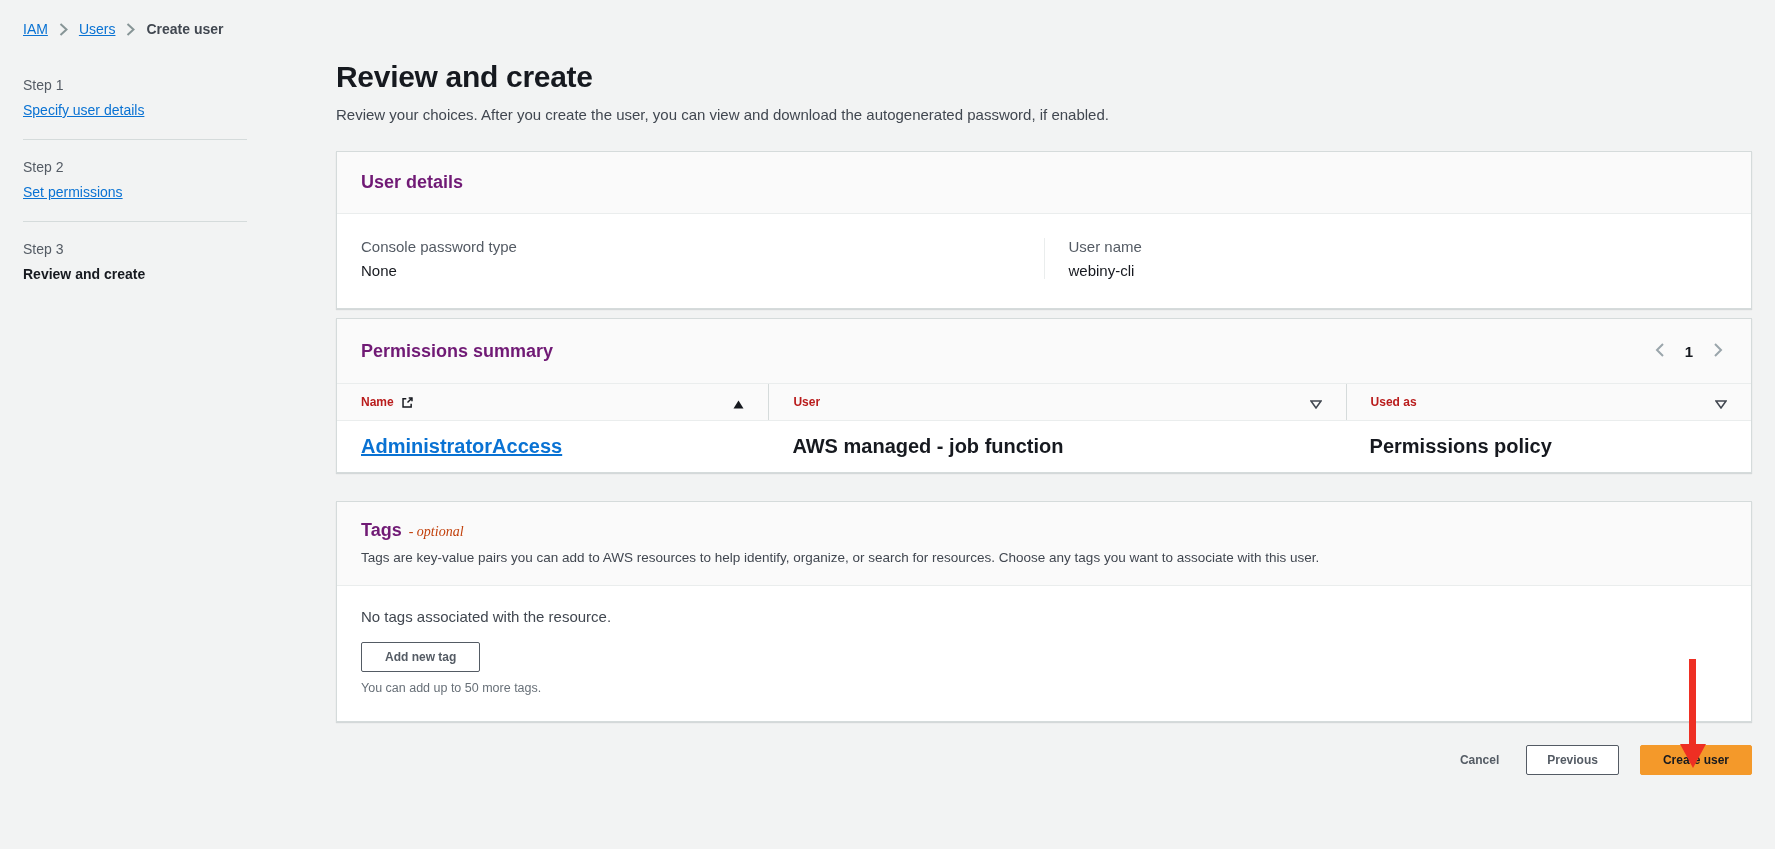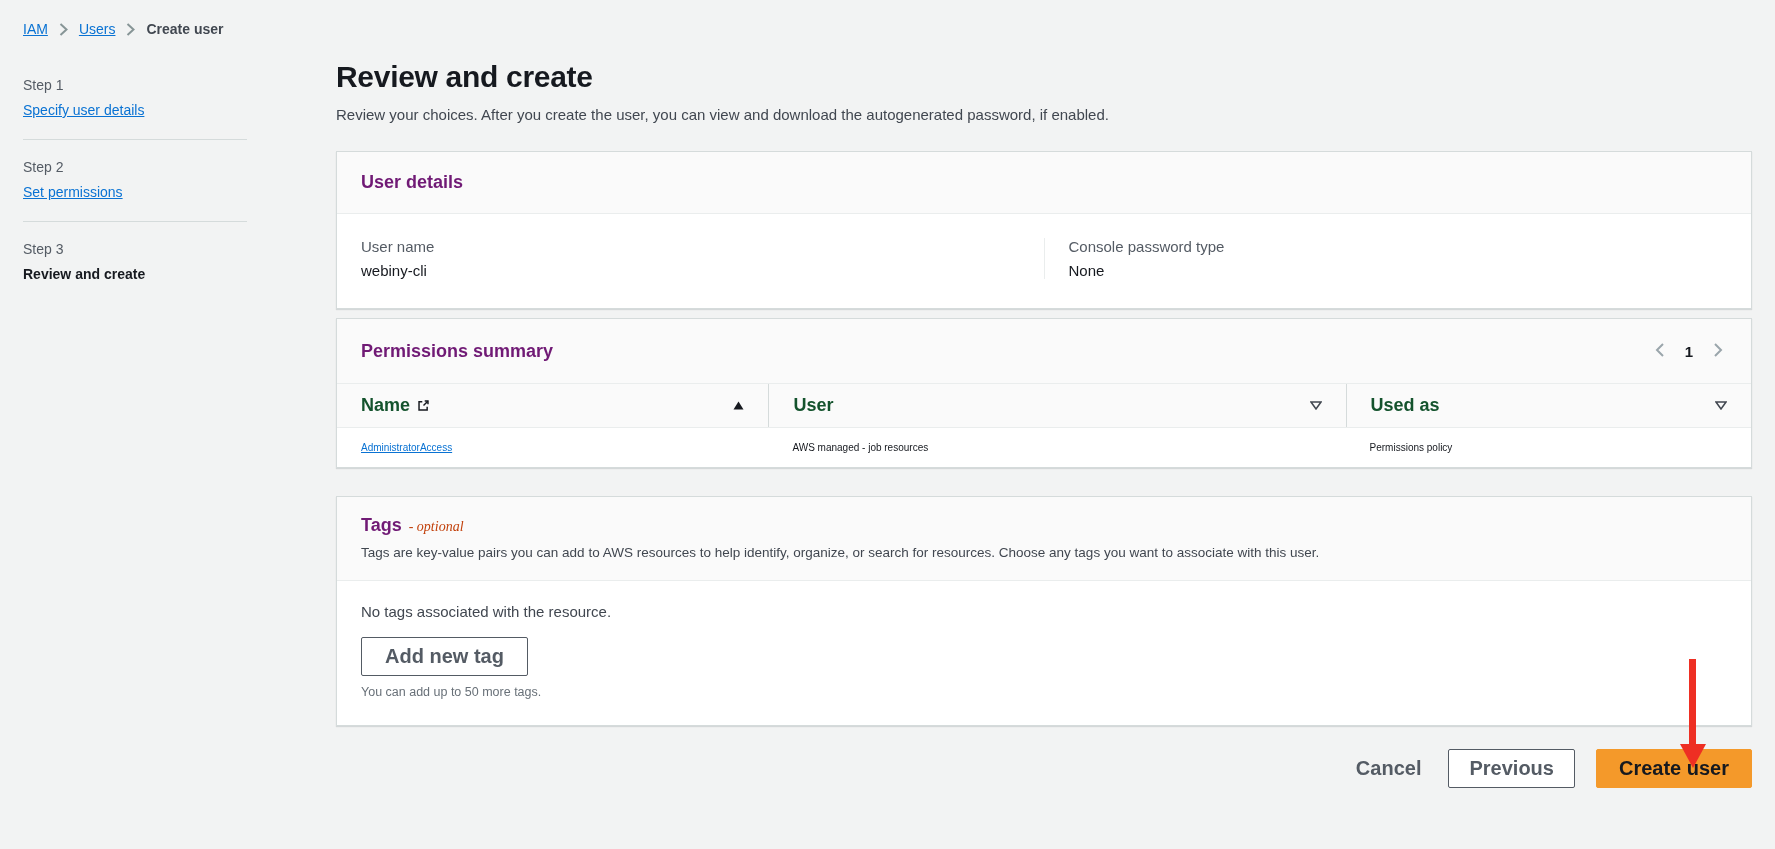--- a/index.html
+++ b/index.html
@@ -63,42 +63,42 @@
     padding:21px 24px 20px;
     display:flex; align-items:center; justify-content:space-between;
     border-bottom:none; background:#fafafa;
   }
   .pagination { display:flex; align-items:center; gap:16px; }
   .page-btn { background:none; border:none; cursor:pointer; display:flex; align-items:center; padding:2px; }
   .page-number { font-size:15px; font-weight:700; color:#16191f; }
 
   .tbl-header { display:flex; background:#fafafa; border-top:1px solid #eaeded; border-bottom:1px solid #eaeded; }
   .tbl-row { display:flex; background:#ffffff; }
-  .th { padding:11px 24px; font-size:18px; font-weight:700; color:#14532d;
-        display:flex; align-items:center; }
+  .th { padding:11px 24px; font-size:12px; font-weight:700; color:#b91c1c;
+        display:flex; align-items:flex-end; }
   .th + .th { border-left:1px solid #d5dbdb; }
-  .td { padding:14px 24px; font-size:10px; color:#16191f; }
+  .td { padding:14px 24px; font-size:20px; color:#16191f;font-weight:bold; }
   .col-name { width:432px; }
   .col-type { width:578px; }
   .col-used { width:406px; }
   .th-grow { flex:1; }
   .sort-icon svg, .filter-icon svg { display:block; }
   .ext-icon { margin-left:7px; display:flex; }
 
   
   .card-tags { margin-top:28px; }
   .card-tags .card-header { padding:18px 24px 20px; }
   .tags-title-row { display:flex; align-items:baseline; gap:7px; }
   .optional-suffix { font-size:14px; font-style:italic; color:#c2410c;font-family:Liberation Serif, serif; }
   .tags-desc { margin-top:9px; font-size:13.5px; color:#414750; }
   .card-tags .card-body { padding:22px 24px 26px; }
   .empty-text { font-size:15px; color:#414750; }
   .btn {
     font-family:"Liberation Sans", sans-serif;
-    font-size:20px; font-weight:700;
+    font-size:12px; font-weight:700;
     border-radius:2px; cursor:pointer;
     display:inline-flex; align-items:center; justify-content:center;
   }
   .btn-normal {
     background:#ffffff; color:#545b64;
     border:1px solid #545b64;
     padding:7px 20px;
   }
   .add-tag-btn { margin-top:17px; padding:7px 23px; }
   .limit-note { margin-top:9px; font-size:12.5px; color:#687078; }
@@ -161,26 +161,26 @@
 <main class="main">
   <h1 class="page-title">Review and create</h1>
   <p class="page-desc">Review your choices. After you create the user, you can view and download the autogenerated password, if enabled.</p>
 
   <section class="card card-user">
     <div class="card-header">
       <h2 class="card-title">User details</h2>
     </div>
     <div class="kv-row">
       <div class="kv-col">
+        <div class="kv-label">Console password type</div>
+        <div class="kv-value">None</div>
+      </div>
+      <div class="kv-col">
         <div class="kv-label">User name</div>
         <div class="kv-value">webiny-cli</div>
-      </div>
-      <div class="kv-col">
-        <div class="kv-label">Console password type</div>
-        <div class="kv-value">None</div>
       </div>
     </div>
   </section>
 
   <section class="card card-perm">
     <div class="card-header">
       <h2 class="card-title">Permissions summary</h2>
       <div class="pagination">
         <button class="page-btn">
           <span>
@@ -232,21 +232,21 @@
           <svg width="12" height="9" viewBox="0 0 12 9">
               <path d="M1 1 H11 L6 8 Z" fill="none" stroke="#414750" stroke-width="1.5"></path>
             </svg>
         </span>
       </div>
     </div>
     <div class="tbl-row">
       <div class="td col-name">
         <a class="link">AdministratorAccess</a>
       </div>
-      <div class="td col-type">AWS managed - job resources</div>
+      <div class="td col-type">AWS managed - job function</div>
       <div class="td col-used">Permissions policy</div>
     </div>
   </section>
 
   <section class="card card-tags">
     <div class="card-header">
       <div class="tags-title-row">
         <h2 class="card-title">Tags</h2>
         <span class="optional-suffix">- optional</span>
       </div>

